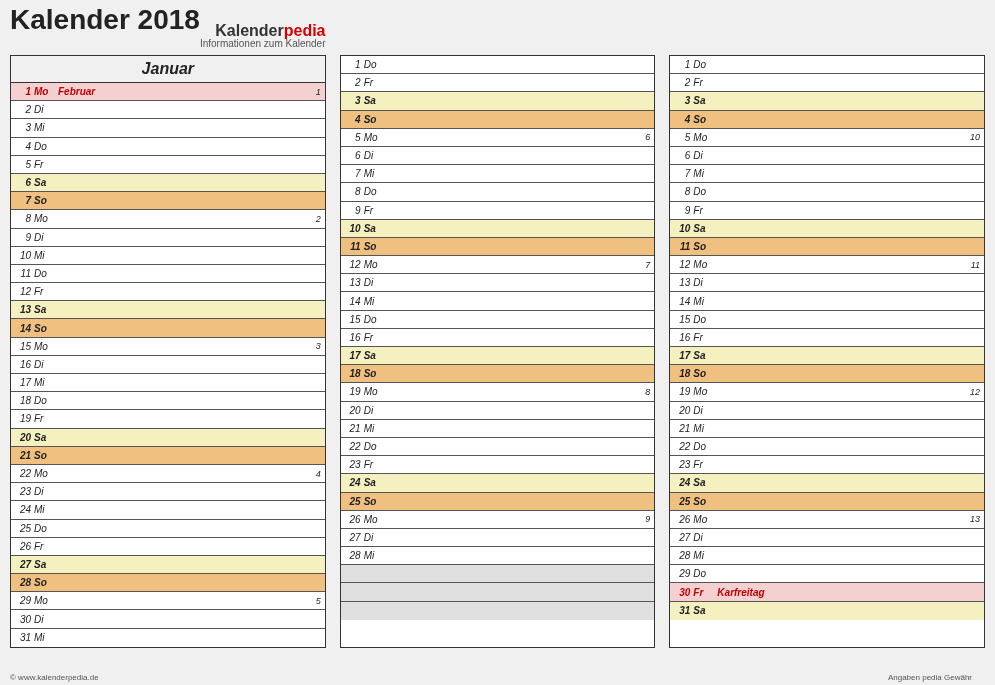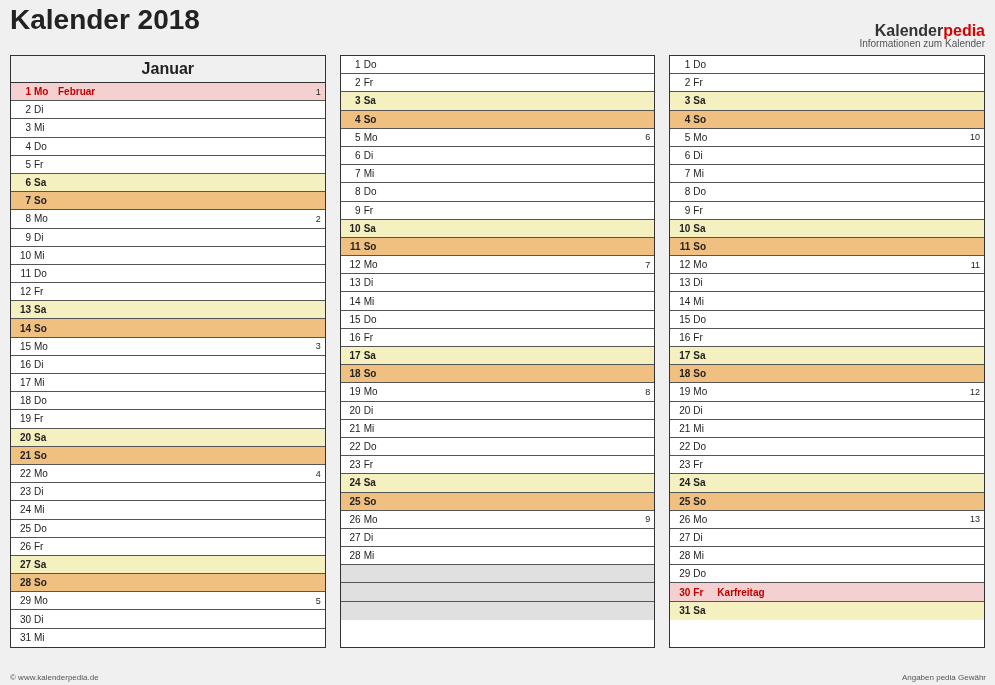--- a/index.html
+++ b/index.html
@@ -7,21 +7,21 @@
     padding: 0;
     background: #f0f0f0;
     font-family: Arial, sans-serif;
     width: 995px;
     height: 685px;
     overflow: hidden;
     position: relative;
   }
   .header {
     display: flex;
-    justify-content: space-between;
+    justify-content: flex-start;
     align-items: flex-start;
     padding: 4px 10px 0 10px;
   }
   .title {
     font-size: 28px;
     font-weight: bold;
     color: #222;
   }
   .brand {
     text-align: right;
@@ -29,20 +29,21 @@
     margin-top: 19px;
   }
   .brand-name { font-size: 16px; font-weight: bold; color:#333;}
   .brand-name .accent { color: #d80000; }
   .brand-sub { font-size: 10px; color:#555; }
   .months {
     display: flex;
     justify-content: space-between;
     padding: 6px 10px 0 10px;
     gap: 14px;
+    font-style: italic;
   }
   .month {
     flex: 1;
     border: 1px solid #333;
     background: #fff;
     display: flex;
     flex-direction: column;
   }
   .month-header {
     background: #f0f0f0;
@@ -89,21 +90,21 @@
   .sat .day-num, .sat .day-wd { font-weight: bold; }
   .sun { background: #f0c080; }
   .sun .day-num, .sun .day-wd { font-weight: bold; }
   .holiday { background: #f5d0d0; }
   .holiday .day-num, .holiday .day-wd, .holiday .day-note { color: #c00000; font-weight: bold; }
   .blank { background: #e0e0e0; }
   .footer {
     position: absolute;
     bottom: 3px;
     left: 10px;
-    right: 9px;
+    right: 23px;
     display: flex;
     justify-content: space-between;
     font-size: 8px;
     color: #555;
   }
 </style>
 </head>
 <body>
 
 <div class="header">

